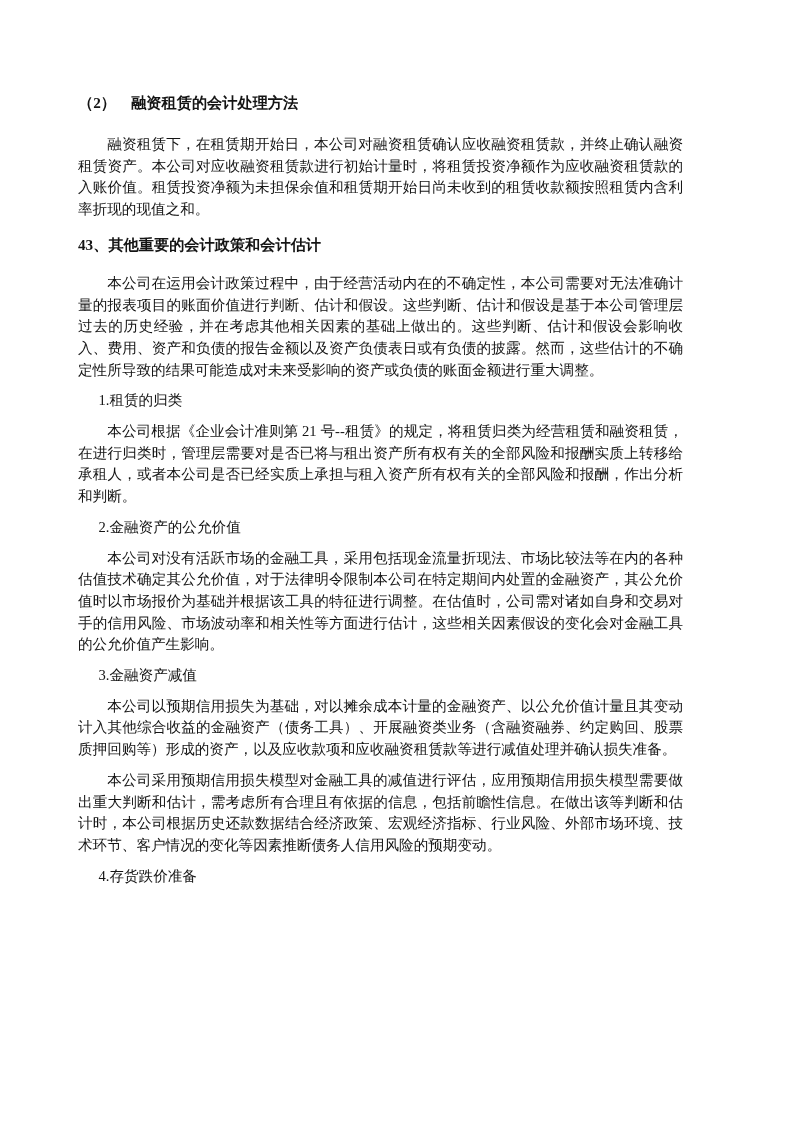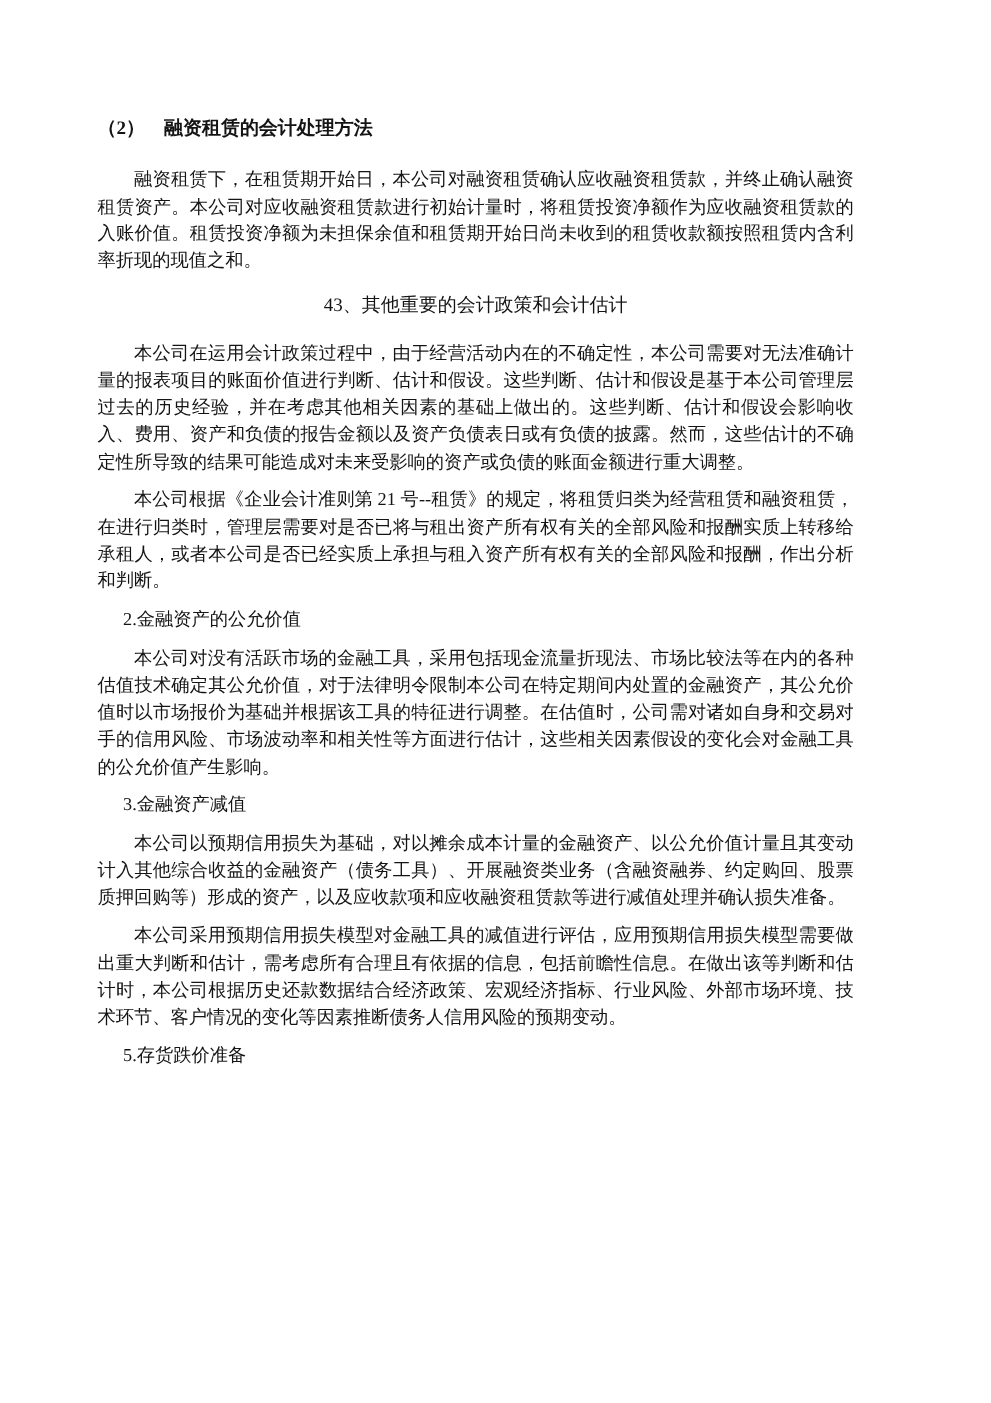--- a/index.html
+++ b/index.html
@@ -23,24 +23,23 @@
     line-height: 21.7px;
   }
   .h-l3 {
     font-size: 15.2px;
     font-weight: bold;
     margin: 0 0 20px 0;
     line-height: 22px;
   }
   .h-l2 {
     font-size: 15.2px;
-    font-weight: normal;
+    font-weight: bold;
     margin: 13px 0 17px 0;
     line-height: 22px;
-    text-align: center;
   }
   p.body {
     margin: 0 0 9px 0;
     text-align: justify;
     text-indent: 2em;
     font-family: Liberation Serif, serif;
   }
   p.sub {
     margin: 3px 0 9px 0;
     text-indent: 1.4em;
@@ -48,20 +47,21 @@
   }
 </style>
 </head>
 <body>
 
 <div class="page">
   <div class="h-l3">（2）　融资租赁的会计处理方法</div>
   <p class="body">融资租赁下，在租赁期开始日，本公司对融资租赁确认应收融资租赁款，并终止确认融资租赁资产。本公司对应收融资租赁款进行初始计量时，将租赁投资净额作为应收融资租赁款的入账价值。租赁投资净额为未担保余值和租赁期开始日尚未收到的租赁收款额按照租赁内含利率折现的现值之和。</p>
   <div class="h-l2">43、其他重要的会计政策和会计估计</div>
   <p class="body">本公司在运用会计政策过程中，由于经营活动内在的不确定性，本公司需要对无法准确计量的报表项目的账面价值进行判断、估计和假设。这些判断、估计和假设是基于本公司管理层过去的历史经验，并在考虑其他相关因素的基础上做出的。这些判断、估计和假设会影响收入、费用、资产和负债的报告金额以及资产负债表日或有负债的披露。然而，这些估计的不确定性所导致的结果可能造成对未来受影响的资产或负债的账面金额进行重大调整。</p>
+  <p class="sub">1.租赁的归类</p>
   <p class="body">本公司根据《企业会计准则第 21 号--租赁》的规定，将租赁归类为经营租赁和融资租赁，在进行归类时，管理层需要对是否已将与租出资产所有权有关的全部风险和报酬实质上转移给承租人，或者本公司是否已经实质上承担与租入资产所有权有关的全部风险和报酬，作出分析和判断。</p>
   <p class="sub">2.金融资产的公允价值</p>
   <p class="body">本公司对没有活跃市场的金融工具，采用包括现金流量折现法、市场比较法等在内的各种估值技术确定其公允价值，对于法律明令限制本公司在特定期间内处置的金融资产，其公允价值时以市场报价为基础并根据该工具的特征进行调整。在估值时，公司需对诸如自身和交易对手的信用风险、市场波动率和相关性等方面进行估计，这些相关因素假设的变化会对金融工具的公允价值产生影响。</p>
   <p class="sub">3.金融资产减值</p>
   <p class="body">本公司以预期信用损失为基础，对以摊余成本计量的金融资产、以公允价值计量且其变动计入其他综合收益的金融资产（债务工具）、开展融资类业务（含融资融券、约定购回、股票质押回购等）形成的资产，以及应收款项和应收融资租赁款等进行减值处理并确认损失准备。</p>
   <p class="body">本公司采用预期信用损失模型对金融工具的减值进行评估，应用预期信用损失模型需要做出重大判断和估计，需考虑所有合理且有依据的信息，包括前瞻性信息。在做出该等判断和估计时，本公司根据历史还款数据结合经济政策、宏观经济指标、行业风险、外部市场环境、技术环节、客户情况的变化等因素推断债务人信用风险的预期变动。</p>
-  <p class="sub">5.存货跌价准备</p>
+  <p class="sub">4.存货跌价准备</p>
 </div>
 
 </body></html>

